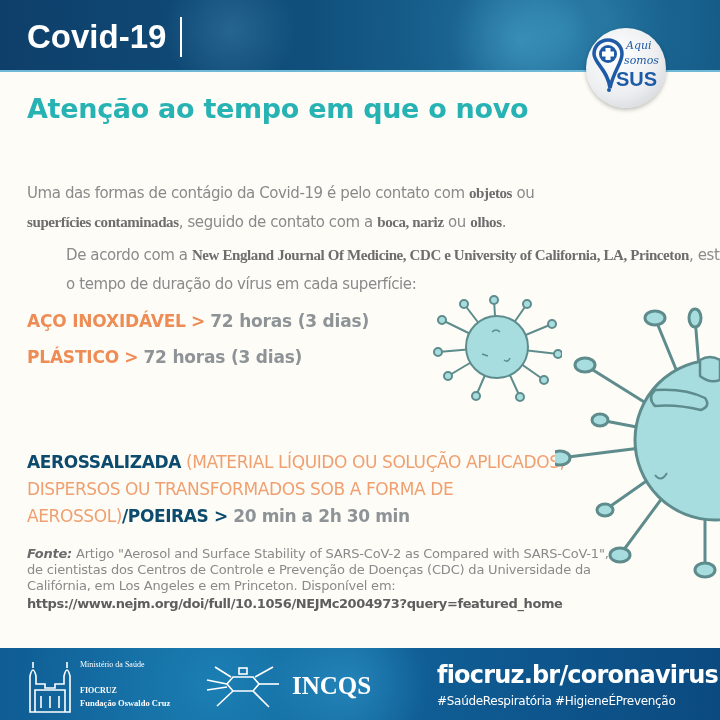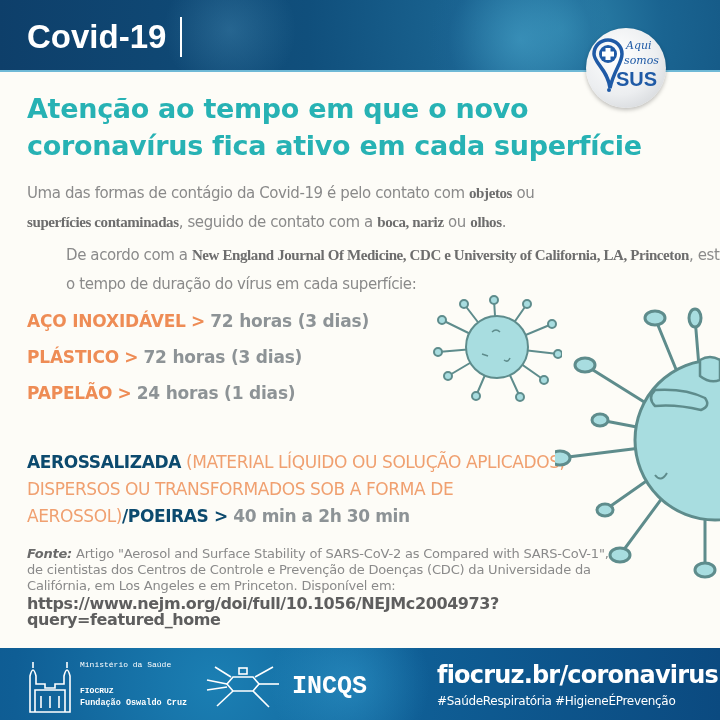--- a/index.html
+++ b/index.html
@@ -73,31 +73,31 @@
   .aero .surface-name { color: #0c4a6e; font-weight: bold; }
   .aero .aero-desc { color: #f0a070; }
   .aero .surface-time { color: #8d9396; font-weight: bold; }
 
   .source {
     position: absolute; left: 27px; top: 546px; width: 590px;
     font-family: "DejaVu Sans", sans-serif; font-size: 13px; line-height: 16px; color: #8a8a8a;
     letter-spacing: -0.2px;
   }
   .source b { color: #6a6a6a; font-style: italic; }
-  .source-url { color: #5e5e5e; font-weight: bold; font-size: 16px; letter-spacing: -0.4px; display: block; margin-top: 2px; }
+  .source-url { color: #5e5e5e; font-weight: bold; font-size: 13px; letter-spacing: -0.4px; display: block; margin-top: 2px; }
 
   
   .footer {
     position: absolute; left: 0; top: 648px; width: 720px; height: 72px;
     background: radial-gradient(circle at 30% 50%, #1b7fb3 0%, #0f5e95 40%, #0b4a80 100%);
     overflow: hidden;
   }
   .footer-glow { position: absolute; left: 250px; top: -20px; width: 200px; height: 110px; border-radius: 50%;
     background: radial-gradient(circle, rgba(60,170,220,0.4), transparent 70%); }
-  .footer-text-sm { position: absolute; color: #fff; font-family: Liberation Mono, monospace; }
+  .footer-text-sm { position: absolute; color: #fff; font-family: Liberation Serif, serif; }
   .min-saude { left: 80px; top: 12px; font-size: 8px; }
   .fiocruz { left: 80px; top: 38px; font-size: 8px; font-weight: bold; }
   .fundacao { left: 80px; top: 50px; font-size: 8.5px; font-weight: bold; }
   .incqs { left: 292px; top: 24px; font-size: 25px; font-weight: bold; }
   .fio-url { left: 437px; top: 13px; font-size: 24px; font-weight: bold; font-family: "DejaVu Sans", sans-serif; letter-spacing: -0.8px; }
   .hashtags { left: 437px; top: 46px; font-size: 12px; font-family: "DejaVu Sans", sans-serif; letter-spacing: -0.3px; }
   .footer svg { position: absolute; }
 
   .virus-small { position: absolute; left: 432px; top: 292px; }
   .virus-big { position: absolute; left: 555px; top: 300px; }
@@ -123,21 +123,20 @@
     <rect x="16" y="23.5" width="12" height="5" fill="#fff"></rect>
     <circle cx="23" cy="62" r="2" fill="#1f5aa6"></circle>
     <text x="40" y="21" fill="#1f5aa6" font-family="DejaVu Serif, serif" font-style="italic" font-size="11">Aqui</text>
     <text x="38" y="36" fill="#1f5aa6" font-family="DejaVu Serif, serif" font-style="italic" font-size="11">somos</text>
     <text x="30" y="58" fill="#1f5aa6" font-family="Liberation Sans, sans-serif" font-weight="bold" font-size="20">SUS</text>
   </svg>
 </div>
 
 <div class="headline">
   <div>Atenção ao tempo em que o novo</div>
-  <div>coronavírus fica ativo em cada superfície</div>
 </div>
 
 <div class="para p1">
   <span>Uma das formas de contágio da Covid-19 é pelo contato com </span><b>objetos</b><span> ou </span><br><b>superfícies contaminadas</b><span>, seguido de contato com a </span><b>boca, nariz</b><span> ou </span><b>olhos</b><span>.</span>
 </div>
 
 <div class="para p2">
   <span>De acordo com a </span><b>New England Journal Of Medicine, CDC e University of California, LA, Princeton</b><span>, este é o tempo de duração do vírus em cada superfície:</span>
 </div>
 
@@ -145,29 +144,24 @@
   <div class="surface-item">
     <span class="surface-name">AÇO INOXIDÁVEL</span>
     <span class="surface-arrow">&gt;</span>
     <span class="surface-time">72 horas (3 dias)</span>
   </div>
   <div class="surface-item">
     <span class="surface-name">PLÁSTICO</span>
     <span class="surface-arrow">&gt;</span>
     <span class="surface-time">72 horas (3 dias)</span>
   </div>
-  <div class="surface-item">
-    <span class="surface-name">PAPELÃO</span>
-    <span class="surface-arrow">&gt;</span>
-    <span class="surface-time">24 horas (1 dias)</span>
-  </div>
 </div>
 
 <div class="aero">
-  <span class="surface-name">AEROSSALIZADA</span><span class="aero-desc"> (MATERIAL LÍQUIDO OU SOLUÇÃO APLICADOS, DISPERSOS OU TRANSFORMADOS SOB A FORMA DE AEROSSOL)</span><span class="surface-name">/POEIRAS</span><span class="surface-name"> &gt; </span><span class="surface-time">40 min a 2h 30 min</span>
+  <span class="surface-name">AEROSSALIZADA</span><span class="aero-desc"> (MATERIAL LÍQUIDO OU SOLUÇÃO APLICADOS, DISPERSOS OU TRANSFORMADOS SOB A FORMA DE AEROSSOL)</span><span class="surface-name">/POEIRAS</span><span class="surface-name"> &gt; </span><span class="surface-time">20 min a 2h 30 min</span>
 </div>
 
 <div class="source">
   <b>Fonte:</b><span> Artigo "Aerosol and Surface Stability of SARS-CoV-2 as Compared with SARS-CoV-1", de cientistas dos Centros de Controle e Prevenção de Doenças (CDC) da Universidade da Califórnia, em Los Angeles e em Princeton. Disponível em:</span>
   <span class="source-url">https://www.nejm.org/doi/full/10.1056/NEJMc2004973?query=featured_home</span>
 </div>
 
 <svg class="virus-small" width="130" height="110" viewBox="0 0 130 110">
   <g stroke="#5e8c8c" stroke-width="2" fill="#a8dde0" stroke-linecap="round">
     <line x1="65" y1="55" x2="32" y2="12"></line>

